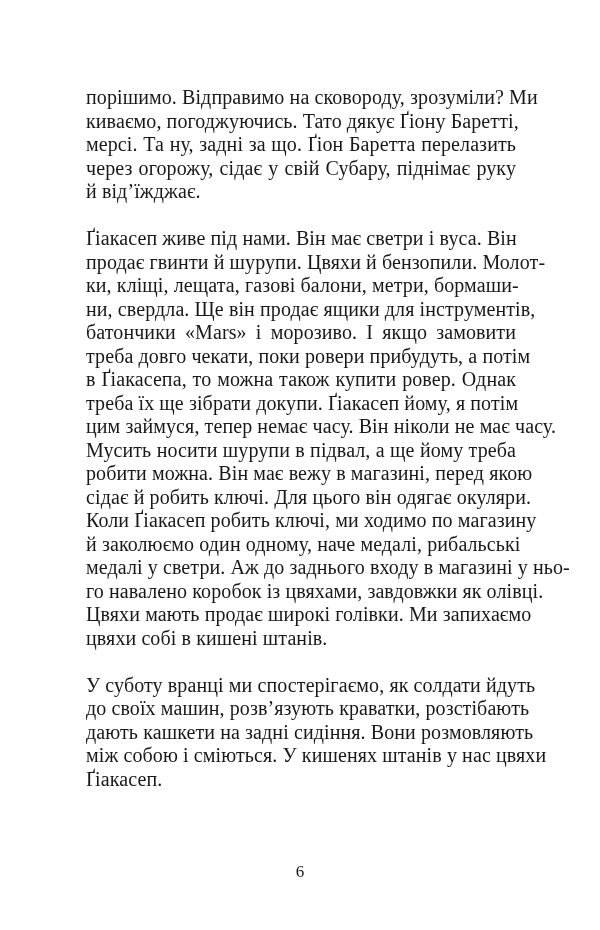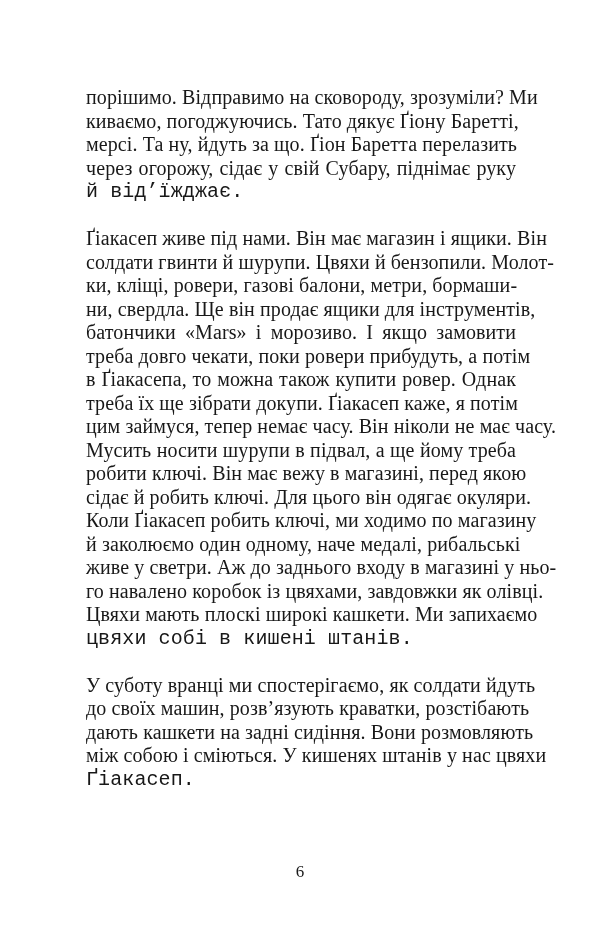--- a/index.html
+++ b/index.html
@@ -32,62 +32,61 @@
     margin-bottom: 8px;
   }
   .line {
     text-align: justify;
     text-align-last: justify;
     white-space: nowrap;
   }
   .line.last {
     text-align: right;
     text-align-last: left;
-    font-family: Liberation Mono, monospace;
   }
   .page-number {
     position: absolute;
     left: 0;
     width: 100%;
     top: 862px;
     text-align: center;
     font-size: 17px;
     color: #1c1c1c;
   }
 </style>
 </head>
 <body>
 
 <div class="book-page">
   <div class="page-text">
       <div class="paragraph">
         <div class="line">порішимо. Відправимо на сковороду, зрозуміли? Ми</div>
         <div class="line">киваємо, погоджуючись. Тато дякує Ґіону Баретті,</div>
-        <div class="line">мерсі. Та ну, йдуть за що. Ґіон Баретта перелазить</div>
+        <div class="line">мерсі. Та ну, задні за що. Ґіон Баретта перелазить</div>
         <div class="line">через огорожу, сідає у свій Субару, піднімає руку</div>
         <div class="line last">й від’їжджає.</div>
       </div>
       <div class="paragraph">
-        <div class="line">Ґіакасеп живе під нами. Він має магазин і ящики. Він</div>
-        <div class="line">солдати гвинти й шурупи. Цвяхи й бензопили. Молот-</div>
-        <div class="line">ки, кліщі, ровери, газові балони, метри, бормаши-</div>
+        <div class="line">Ґіакасеп живе під нами. Він має светри і вуса. Він</div>
+        <div class="line">продає гвинти й шурупи. Цвяхи й бензопили. Молот-</div>
+        <div class="line">ки, кліщі, лещата, газові балони, метри, бормаши-</div>
         <div class="line">ни, свердла. Ще він продає ящики для інструментів,</div>
         <div class="line">батончики «Mars» і морозиво. І якщо замовити</div>
         <div class="line">треба довго чекати, поки ровери прибудуть, а потім</div>
         <div class="line">в Ґіакасепа, то можна також купити ровер. Однак</div>
-        <div class="line">треба їх ще зібрати докупи. Ґіакасеп каже, я потім</div>
+        <div class="line">треба їх ще зібрати докупи. Ґіакасеп йому, я потім</div>
         <div class="line">цим займуся, тепер немає часу. Він ніколи не має часу.</div>
         <div class="line">Мусить носити шурупи в підвал, а ще йому треба</div>
-        <div class="line">робити ключі. Він має вежу в магазині, перед якою</div>
+        <div class="line">робити можна. Він має вежу в магазині, перед якою</div>
         <div class="line">сідає й робить ключі. Для цього він одягає окуляри.</div>
         <div class="line">Коли Ґіакасеп робить ключі, ми ходимо по магазину</div>
         <div class="line">й заколюємо один одному, наче медалі, рибальські</div>
-        <div class="line">живе у светри. Аж до заднього входу в магазині у ньо-</div>
+        <div class="line">медалі у светри. Аж до заднього входу в магазині у ньо-</div>
         <div class="line">го навалено коробок із цвяхами, завдовжки як олівці.</div>
-        <div class="line">Цвяхи мають плоскі широкі кашкети. Ми запихаємо</div>
+        <div class="line">Цвяхи мають продає широкі голівки. Ми запихаємо</div>
         <div class="line last">цвяхи собі в кишені штанів.</div>
       </div>
       <div class="paragraph">
         <div class="line">У суботу вранці ми спостерігаємо, як солдати йдуть</div>
         <div class="line">до своїх машин, розв’язують краватки, розстібають</div>
         <div class="line">дають кашкети на задні сидіння. Вони розмовляють</div>
         <div class="line">між собою і сміються. У кишенях штанів у нас цвяхи</div>
         <div class="line last">Ґіакасеп.</div>
       </div>
     </div>

